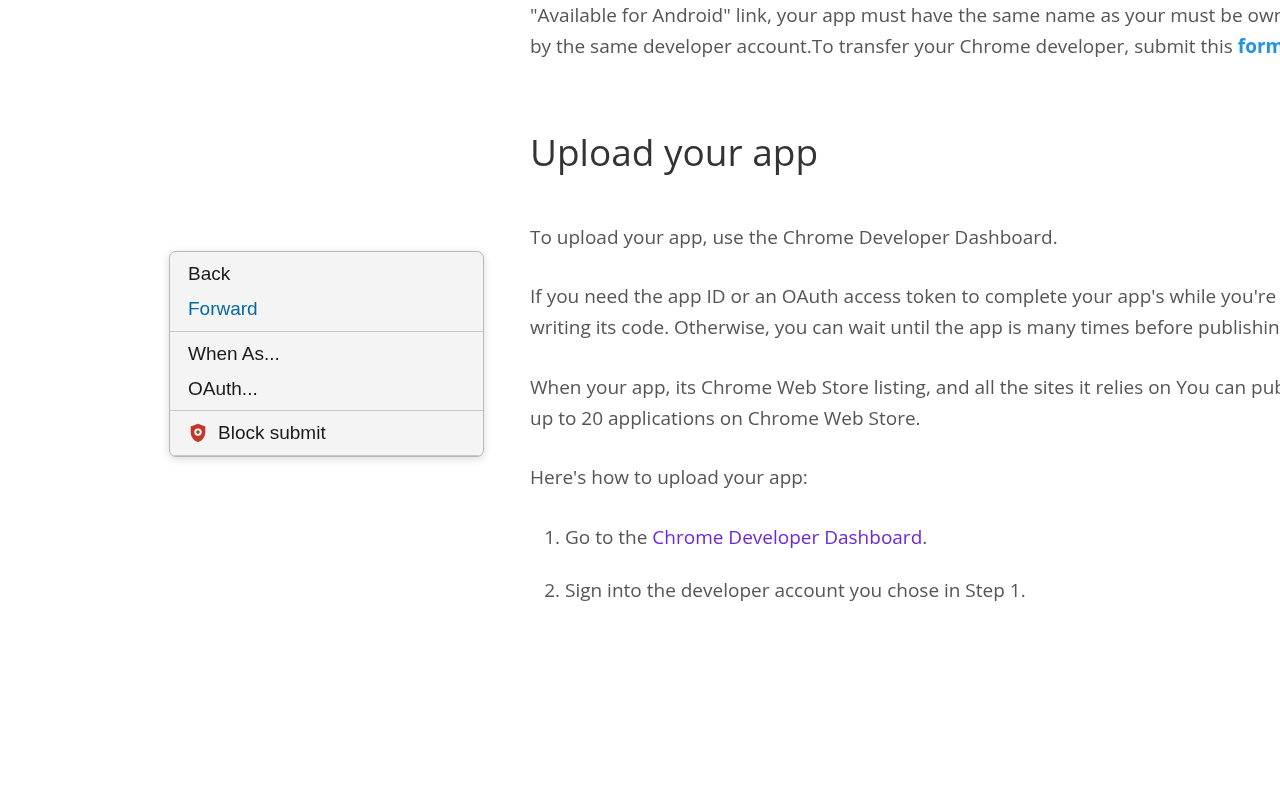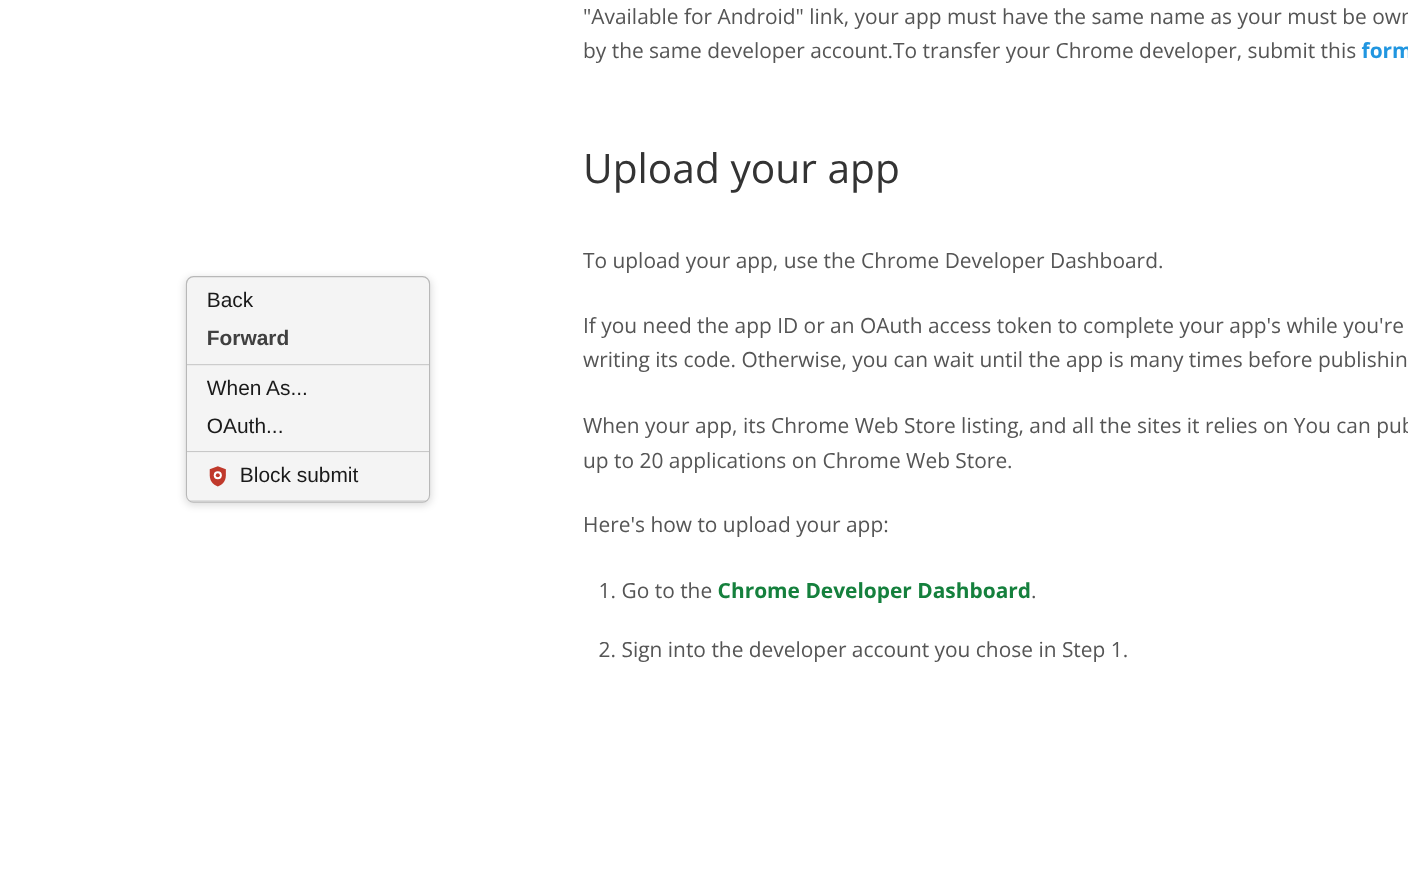--- a/index.html
+++ b/index.html
@@ -28,64 +28,63 @@
       margin-bottom: 28px;
     }
     .content h2 {
       font-size: 37px;
       font-weight: 400;
       color: #333333;
       margin-top: 58px;
       margin-bottom: 40px;
     }
     .content a {
-      color: #15803d;
+      color: #6d28d9;
       text-decoration: none;
-      font-weight: 700;
+      font-weight: 400;
     }
     .content ol {
       padding-left: 35px;
     }
     .content ol li {
       margin-bottom: 22px;
       font-size: 19px;
     }
     .content .form-link {
       font-weight: 700;
       color: #2196e0;
     }
     
     
     .context-menu {
       position: absolute;
       left: 169px;
       top: 251px;
-      width: 222px;
+      width: 315px;
       background: #f4f4f4;
       border: 1px solid #b8b8b8;
       border-radius: 7px;
       box-shadow: 0 2px 8px rgba(0,0,0,0.15);
       font-family: -apple-system, 'Helvetica Neue', Arial, sans-serif;
       overflow: hidden;
     }
     .menu-group {
       padding: 4px 0;
     }
     .menu-item {
       padding: 2px 18px;
       font-size: 19px;
       color: #1a1a1a;
       cursor: default;
       display: flex;
       align-items: center;
       line-height: 1.65;
     }
     .menu-item.disabled {
-      color: #404040;
-      font-weight: bold;
+      color: #0369a1;
     }
     .menu-separator {
       height: 1px;
       background: #c8c8c8;
       margin: 0;
     }
     .menu-item .icon {
       width: 26px;
       height: 22px;
       display: inline-flex;

